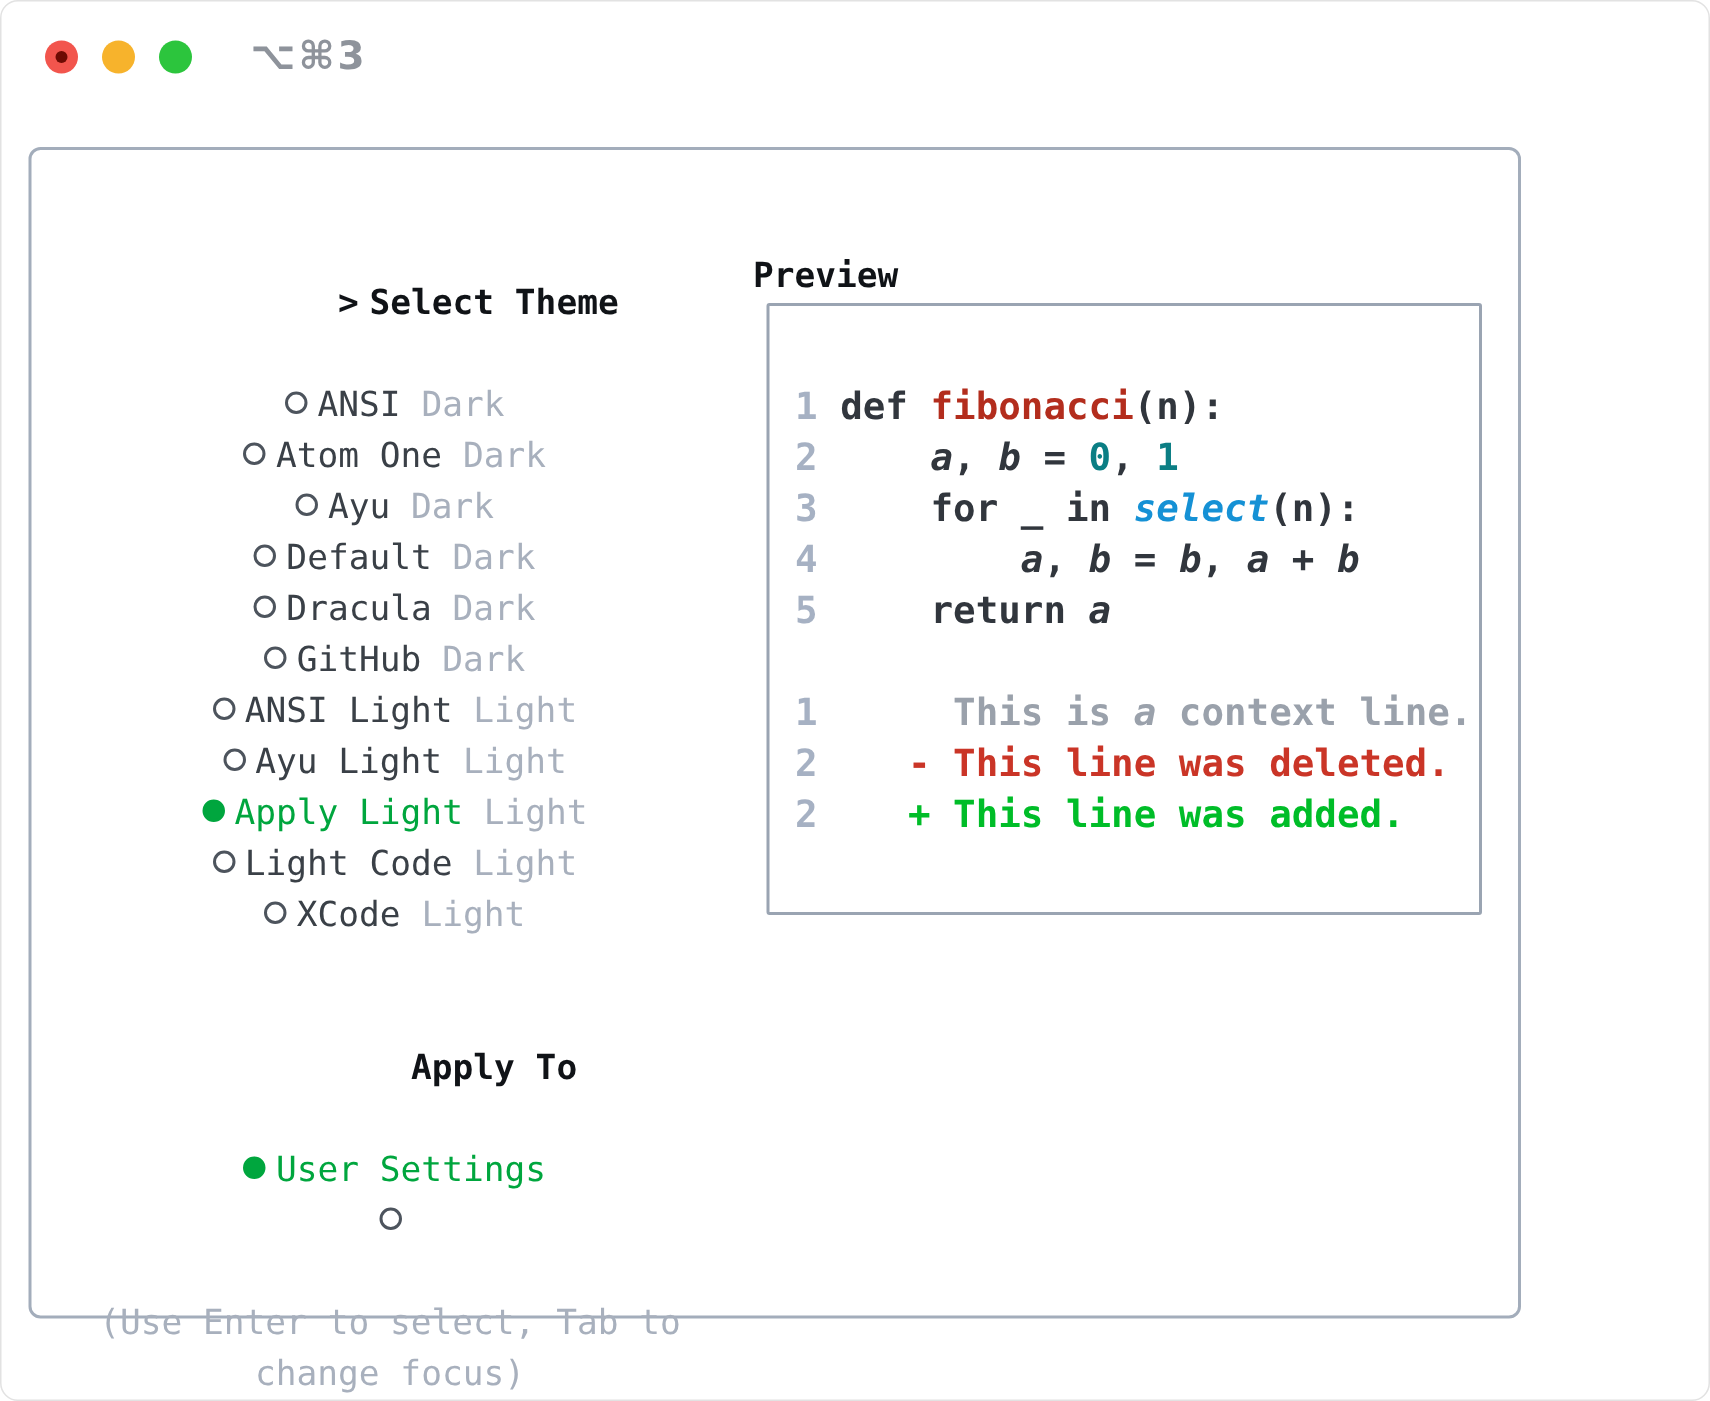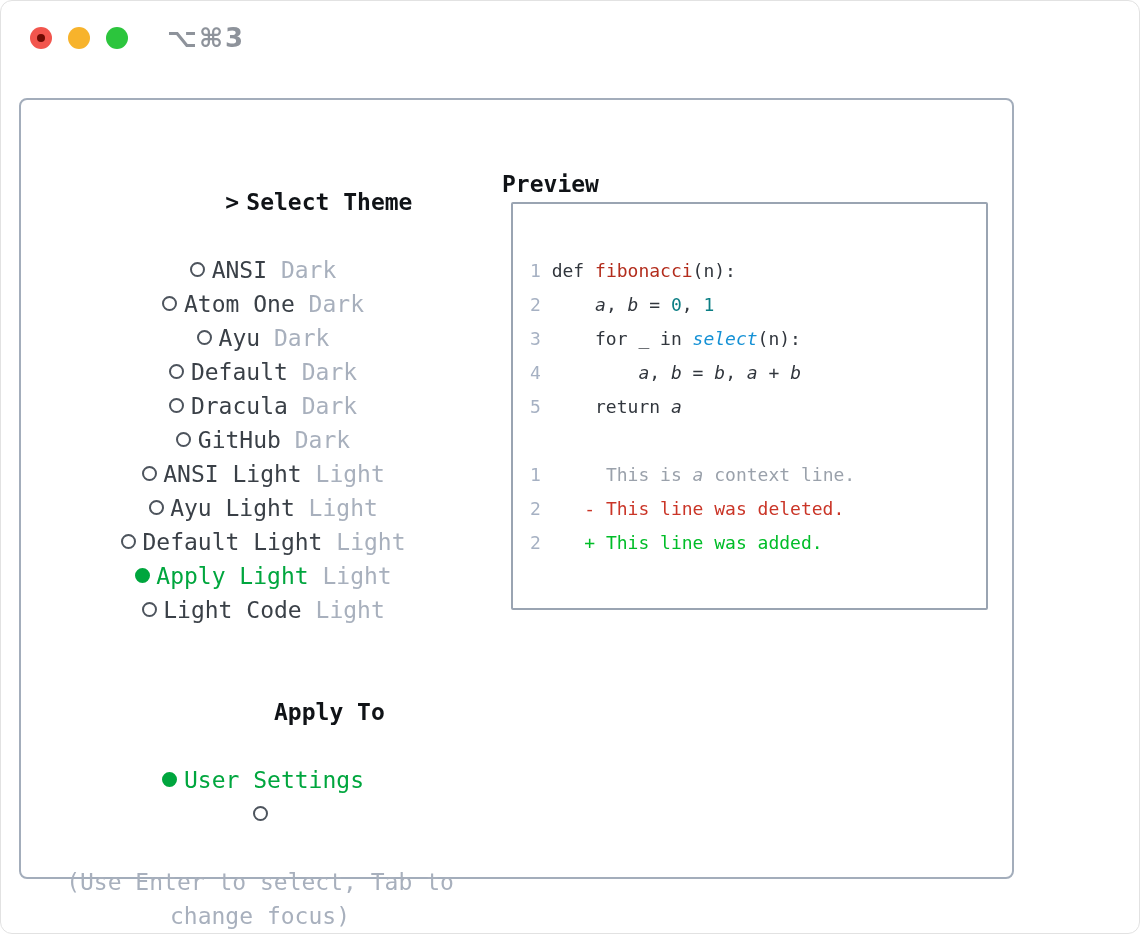--- a/index.html
+++ b/index.html
@@ -53,21 +53,21 @@
   
   .preview-title{
     position:absolute;left:481px;top:51px;line-height:34px;font-size:23px;
     font-weight:bold;color:#101317;white-space:pre;margin-top:16px;
   }
   .preview-box{
     position:absolute;left:490px;top:102px;width:477px;height:408px;
     border:2px solid #9aa4b2;border-radius:2px;background:#ffffff;box-sizing:border-box;
   }
   .code{position:absolute;left:17px;top:50px;}
-  .code .line{white-space:pre;line-height:34px;font-size:18px;min-height:34px;color:#31363d;}
+  .code .line{white-space:pre;line-height:34px;font-size:25px;min-height:34px;color:#31363d;font-weight:bold;}
   .tk-num{color:#a6b1c3;}
   .tk-code{color:#31363d;}
   .tk-var{color:#31363d;font-style:italic;}
   .tk-red{color:#b32d1d;}
   .tk-blue{color:#1591d5;font-style:italic;}
   .tk-teal{color:#0b7e84;}
   .tk-ctx{color:#9aa1ab;}
   .tk-ctxi{color:#9aa1ab;font-style:italic;}
   .tk-del{color:#ca3527;}
   .tk-add{color:#00bd28;}
@@ -95,23 +95,23 @@
       </div>
       <div id="theme-list">
           <div class="row"><span class="marker"><span class="radio"></span></span><span class="theme-name">ANSI </span><span class="variant">Dark</span></div>
           <div class="row"><span class="marker"><span class="radio"></span></span><span class="theme-name">Atom One </span><span class="variant">Dark</span></div>
           <div class="row"><span class="marker"><span class="radio"></span></span><span class="theme-name">Ayu </span><span class="variant">Dark</span></div>
           <div class="row"><span class="marker"><span class="radio"></span></span><span class="theme-name">Default </span><span class="variant">Dark</span></div>
           <div class="row"><span class="marker"><span class="radio"></span></span><span class="theme-name">Dracula </span><span class="variant">Dark</span></div>
           <div class="row"><span class="marker"><span class="radio"></span></span><span class="theme-name">GitHub </span><span class="variant">Dark</span></div>
           <div class="row"><span class="marker"><span class="radio"></span></span><span class="theme-name">ANSI Light </span><span class="variant">Light</span></div>
           <div class="row"><span class="marker"><span class="radio"></span></span><span class="theme-name">Ayu Light </span><span class="variant">Light</span></div>
-          <div class="row"><span class="marker"><span class="radio"></span></span><span class="theme-name">Default Light </span><span class="variant">Light</span></div>
           <div class="row"><span class="marker"><span class="radio on"></span></span><span class="theme-name sel">Apply Light </span><span class="variant">Light</span></div>
           <div class="row"><span class="marker"><span class="radio"></span></span><span class="theme-name">Light Code </span><span class="variant">Light</span></div>
+          <div class="row"><span class="marker"><span class="radio"></span></span><span class="theme-name">XCode </span><span class="variant">Light</span></div>
         </div>
       <div class="spacer"></div>
       <div class="row">
         <span class="marker"></span><span class="hdr">Apply To</span>
       </div>
       <div id="apply-list">
           <div class="row"><span class="marker"><span class="radio on"></span></span><span class="apply-label sel">User Settings</span></div>
           <div class="row"><span class="marker"><span class="radio"></span></span></div>
         </div>
       <div class="spacer"></div>

